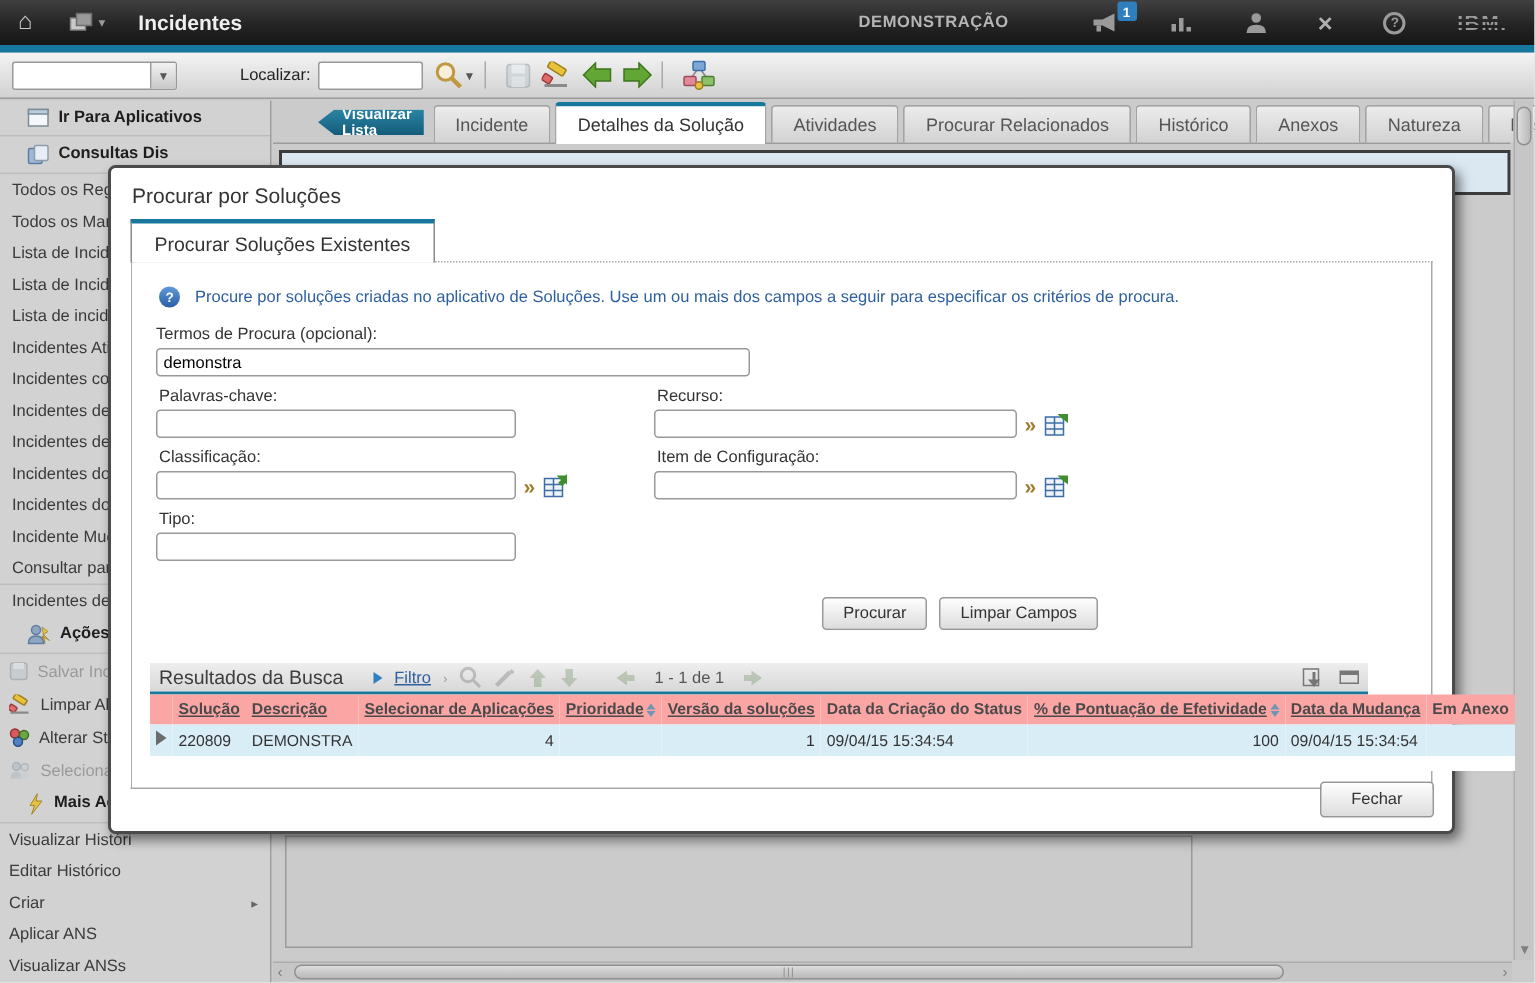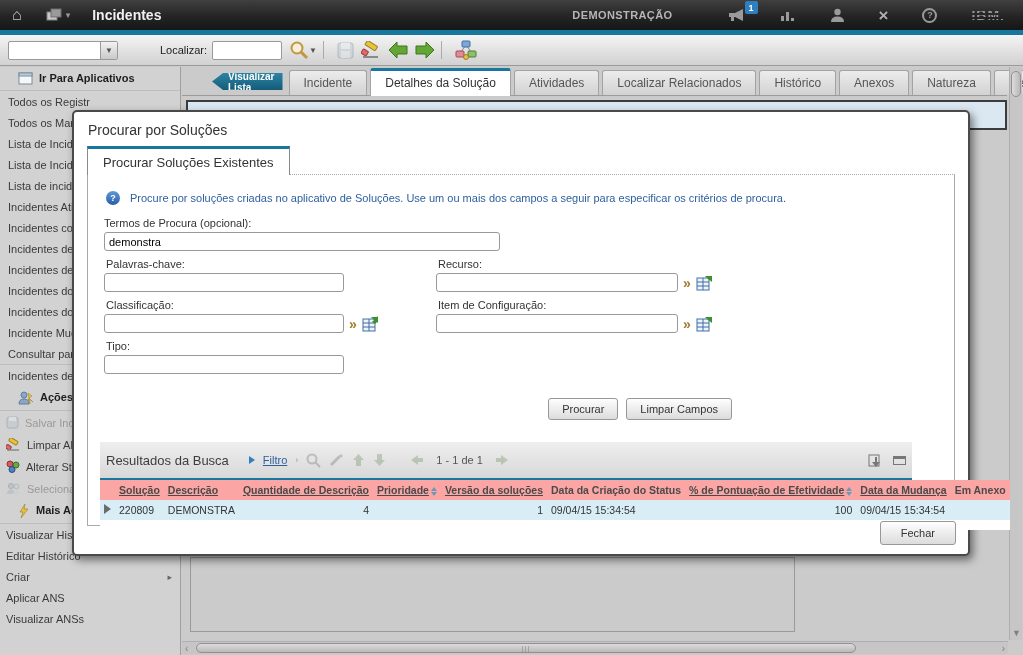--- a/index.html
+++ b/index.html
@@ -114,21 +114,21 @@
   .in-r { width:242px; margin-left:6px; }
   .chev { color:#a07c2e; font-weight:bold; font-size:14px; line-height:1; }
   .btnrow { display:flex; justify-content:flex-end; padding-right:212px; gap:8px; margin-top:24px; }
   .btn { background:linear-gradient(#fefefe,#dcdcdc); border:1px solid #979797; border-radius:3px;
     padding:4px 13px; font:inherit; color:#333; }
   .btn.primary { font-weight:normal; }
   .m-close { position:absolute; right:12px; bottom:9px; padding:5px 20px; }
 
   
   .results { margin:22px 32px 0 2px; }
-  .r-head { height:38px; background:linear-gradient(#eeeeee,#d8d8d8); border-bottom:2px solid #17779c;
+  .r-head { height:21px; background:linear-gradient(#eeeeee,#d8d8d8); border-bottom:2px solid #17779c;
     display:flex; align-items:center; padding:0 6px; gap:8px;justify-content:space-between; }
   .r-title { font-size:13px; color:#3d3d3d; margin-right:12px; }
   .filtro { color:#2e5f9e; text-decoration:underline; }
   .fexp { width:0; height:0; border-left:6px solid #2f7fc1; border-top:4px solid transparent; border-bottom:4px solid transparent; }
   .gchev { color:#9a9a9a; font-size:9px; }
   .fade { opacity:.33; }
   .pag { color:#555; margin:0 4px; }
   .r-spacer { flex:1; }
   .minico { width:13px; height:9px; border:1px solid #777; border-top:3px solid #777; }
   table.res { border-collapse:collapse; width:100%; font-size:10.5px; table-layout:auto; }
@@ -242,20 +242,27 @@
 </div>
 
 <div class="sidebar">
   <div class="sb-head">
     <svg width="15" height="13">
       <rect x="1" y="1" width="13" height="11" fill="#f4f8fb" stroke="#7d8c96"></rect>
       <rect x="1" y="1" width="13" height="3" fill="#b9cfe0" stroke="#7d8c96"></rect>
     </svg>
     <span>Ir Para Aplicativos</span>
   </div>
+  <div class="sb-head">
+    <svg width="15" height="14">
+      <rect x="1" y="3" width="9" height="10" rx="1" fill="#9fb8d8" stroke="#5e7ca5"></rect>
+      <rect x="5" y="1" width="9" height="10" rx="1" fill="#e8eef5" stroke="#8d9cab"></rect>
+    </svg>
+    <span>Consultas Dis</span>
+  </div>
   <div class="sb-item">Todos os Registr</div>
   <div class="sb-item">Todos os Marcad</div>
   <div class="sb-item">Lista de Incidente</div>
   <div class="sb-item">Lista de Incidente</div>
   <div class="sb-item">Lista de incidente</div>
   <div class="sb-item">Incidentes Ativos</div>
   <div class="sb-item">Incidentes com n</div>
   <div class="sb-item">Incidentes de AL</div>
   <div class="sb-item">Incidentes de Co</div>
   <div class="sb-item">Incidentes do An</div>
@@ -330,21 +337,21 @@
     
   </div>
 </div>
 
 <div class="content">
   <div class="tabsrow">
     <span class="listtag">Visualizar Lista</span>
     <span class="tab">Incidente</span>
     <span class="tab active">Detalhes da Solução</span>
     <span class="tab">Atividades</span>
-    <span class="tab">Localizar Relacionados</span>
+    <span class="tab">Procurar Relacionados</span>
     <span class="tab">Histórico</span>
     <span class="tab">Anexos</span>
     <span class="tab">Natureza</span>
     <span class="tab">Resumo</span>
   </div>
   <div class="underbox"></div>
   <div class="underbox2"></div>
   <div class="vscroll">
     <div class="vthumb"></div>
     <div class="varrow">▼</div>
@@ -454,21 +461,21 @@
           <polygon points="4,9 12,9 8,14" fill="#777"></polygon>
         </svg>
         <span class="minico"></span>
       </div>
       <table class="res">
         <thead>
           <tr>
             <th style="width:20px;"></th>
             <th><span class="u">Solução</span></th>
             <th><span class="u">Descrição</span></th>
-            <th class="num"><span class="u">Quantidade de Descrição</span></th>
+            <th class="num"><span class="u">Selecionar de Aplicações</span></th>
             <th><span class="u">Prioridade</span><span class="sorticon"><i class="up"></i><i class="dn"></i></span></th>
             <th class="num"><span class="u">Versão da soluções</span></th>
             <th><span>Data da Criação do Status</span></th>
             <th><span class="u">% de Pontuação de Efetividade</span><span class="sorticon"><i class="up"></i><i class="dn"></i></span></th>
             <th><span class="u">Data da Mudança</span></th>
             <th><span>Em Anexo</span></th>
           </tr>
         </thead>
         <tbody>
           <tr class="datarow">

